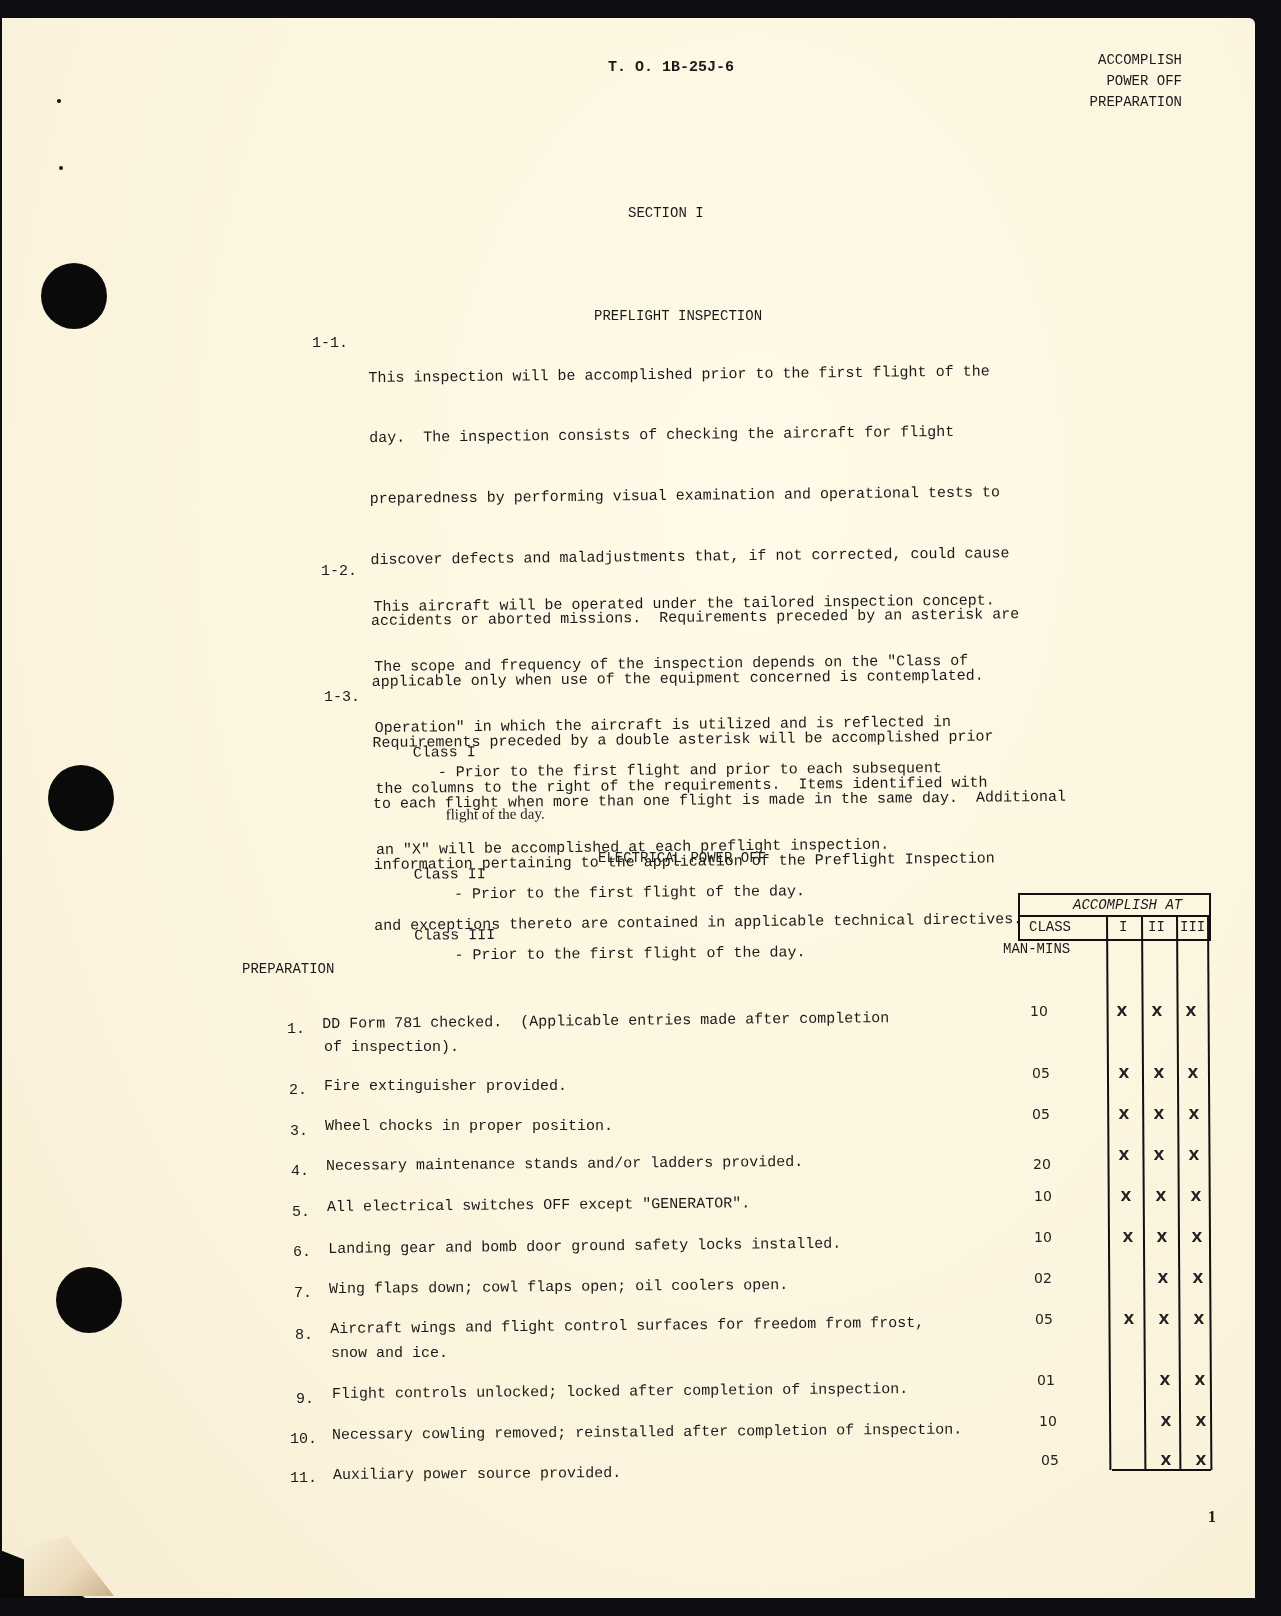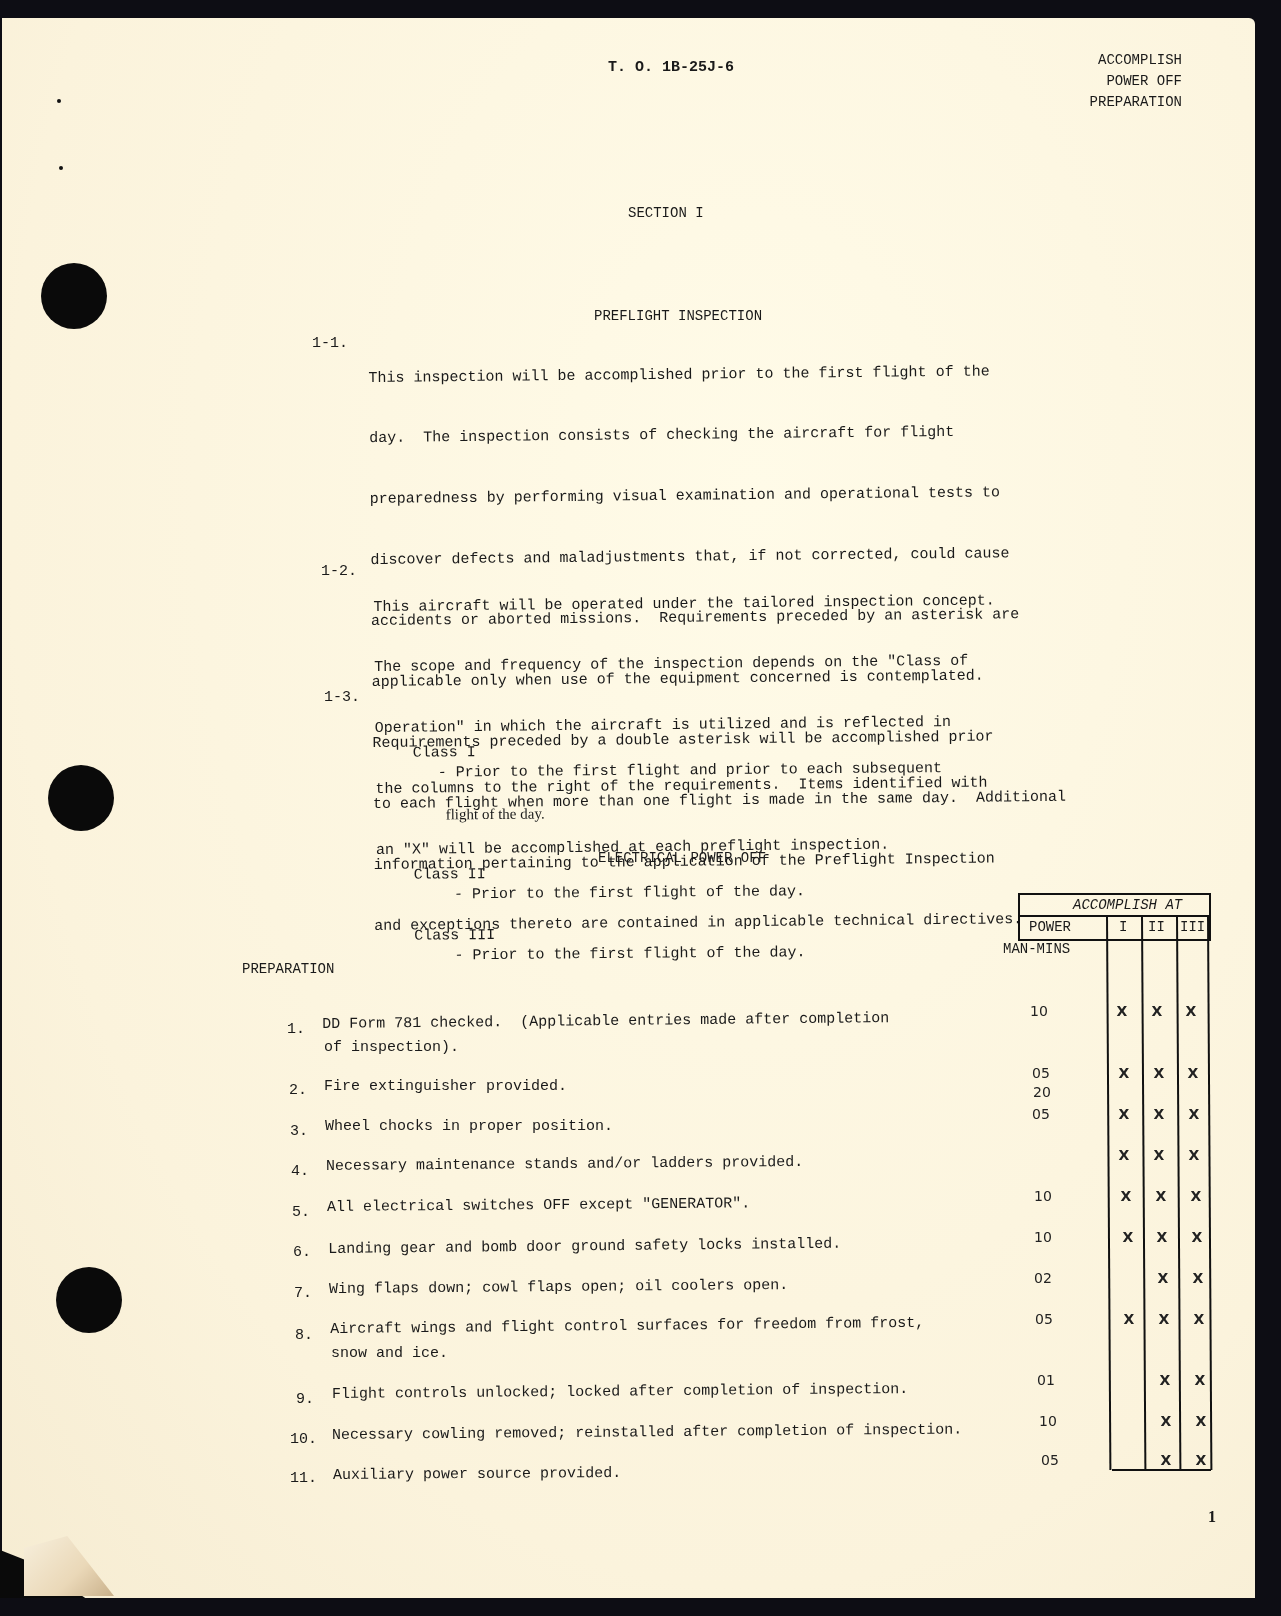--- a/index.html
+++ b/index.html
@@ -100,21 +100,21 @@
     <span style="position:absolute; left:76px;">- Prior to the first flight of the day.</span>
   </div>
 </div>
 
 <div class="t" style="left:598px; top:848px; font-size:14px;">ELECTRICAL POWER OFF</div>
 <div class="t" style="left:242px; top:959px; font-size:14px;">PREPARATION</div>
 
 <div class="tbl-box" style="left:1018px; top:893px; width:189px; height:44px;"></div>
 <div class="hline" style="left:1018px; top:915px; width:191px;"></div>
 <div class="tblhdr" style="left:1073px; top:897px;font-style:italic;">ACCOMPLISH AT</div>
-<div class="tblhdr" style="left:1029px; top:919px;">POWER</div>
+<div class="tblhdr" style="left:1029px; top:919px;">CLASS</div>
 <div class="tblhdr" style="left:1119px; top:919px;">I</div>
 <div class="tblhdr" style="left:1148px; top:919px;">II</div>
 <div class="tblhdr" style="left:1180px; top:919px;">III</div>
 <div class="tblhdr" style="left:1003px; top:941px;">MAN-MINS</div>
 
 <div class="vline" style="left:1106px; top:915px; height:555px; transform: rotate(-0.35deg); transform-origin: top;"></div>
 <div class="vline" style="left:1141px; top:915px; height:555px; transform: rotate(-0.35deg); transform-origin: top;"></div>
 <div class="vline" style="left:1176px; top:915px; height:555px; transform: rotate(-0.35deg); transform-origin: top;"></div>
 <div class="vline" style="left:1207px; top:915px; height:555px; transform: rotate(-0.35deg); transform-origin: top;"></div>
 <div class="hline" style="left:1112px; top:1469px; width:99px;"></div>
@@ -138,21 +138,21 @@
 
   <div class="t" style="left:290px; top:1122px;">3.</div>
   <div class="t" style="left:325px; top:1117px;">Wheel chocks in proper position.</div>
   <div class="mins" style="left:1032px; top:1106px;">05</div>
   <div class="xmark" style="left:1114px; top:1106px;">X</div>
   <div class="xmark" style="left:1149px; top:1106px;">X</div>
   <div class="xmark" style="left:1184px; top:1106px;">X</div>
 
   <div class="t" style="left:291px; top:1162px;">4.</div>
   <div class="t" style="left:326px; top:1157px; transform:rotate(-0.5deg); transform-origin:left top;">Necessary maintenance stands and/or ladders provided.</div>
-  <div class="mins" style="left:1033px; top:1084px;">20</div>
+  <div class="mins" style="left:1033px; top:1156px;">20</div>
   <div class="xmark" style="left:1114px; top:1147px;">X</div>
   <div class="xmark" style="left:1149px; top:1147px;">X</div>
   <div class="xmark" style="left:1184px; top:1147px;">X</div>
 
   <div class="t" style="left:292px; top:1203px;">5.</div>
   <div class="t" style="left:327px; top:1198px; transform:rotate(-0.5deg); transform-origin:left top;">All electrical switches OFF except "GENERATOR".</div>
   <div class="mins" style="left:1034px; top:1188px;">10</div>
   <div class="xmark" style="left:1116px; top:1188px;">X</div>
   <div class="xmark" style="left:1151px; top:1188px;">X</div>
   <div class="xmark" style="left:1186px; top:1188px;">X</div>

